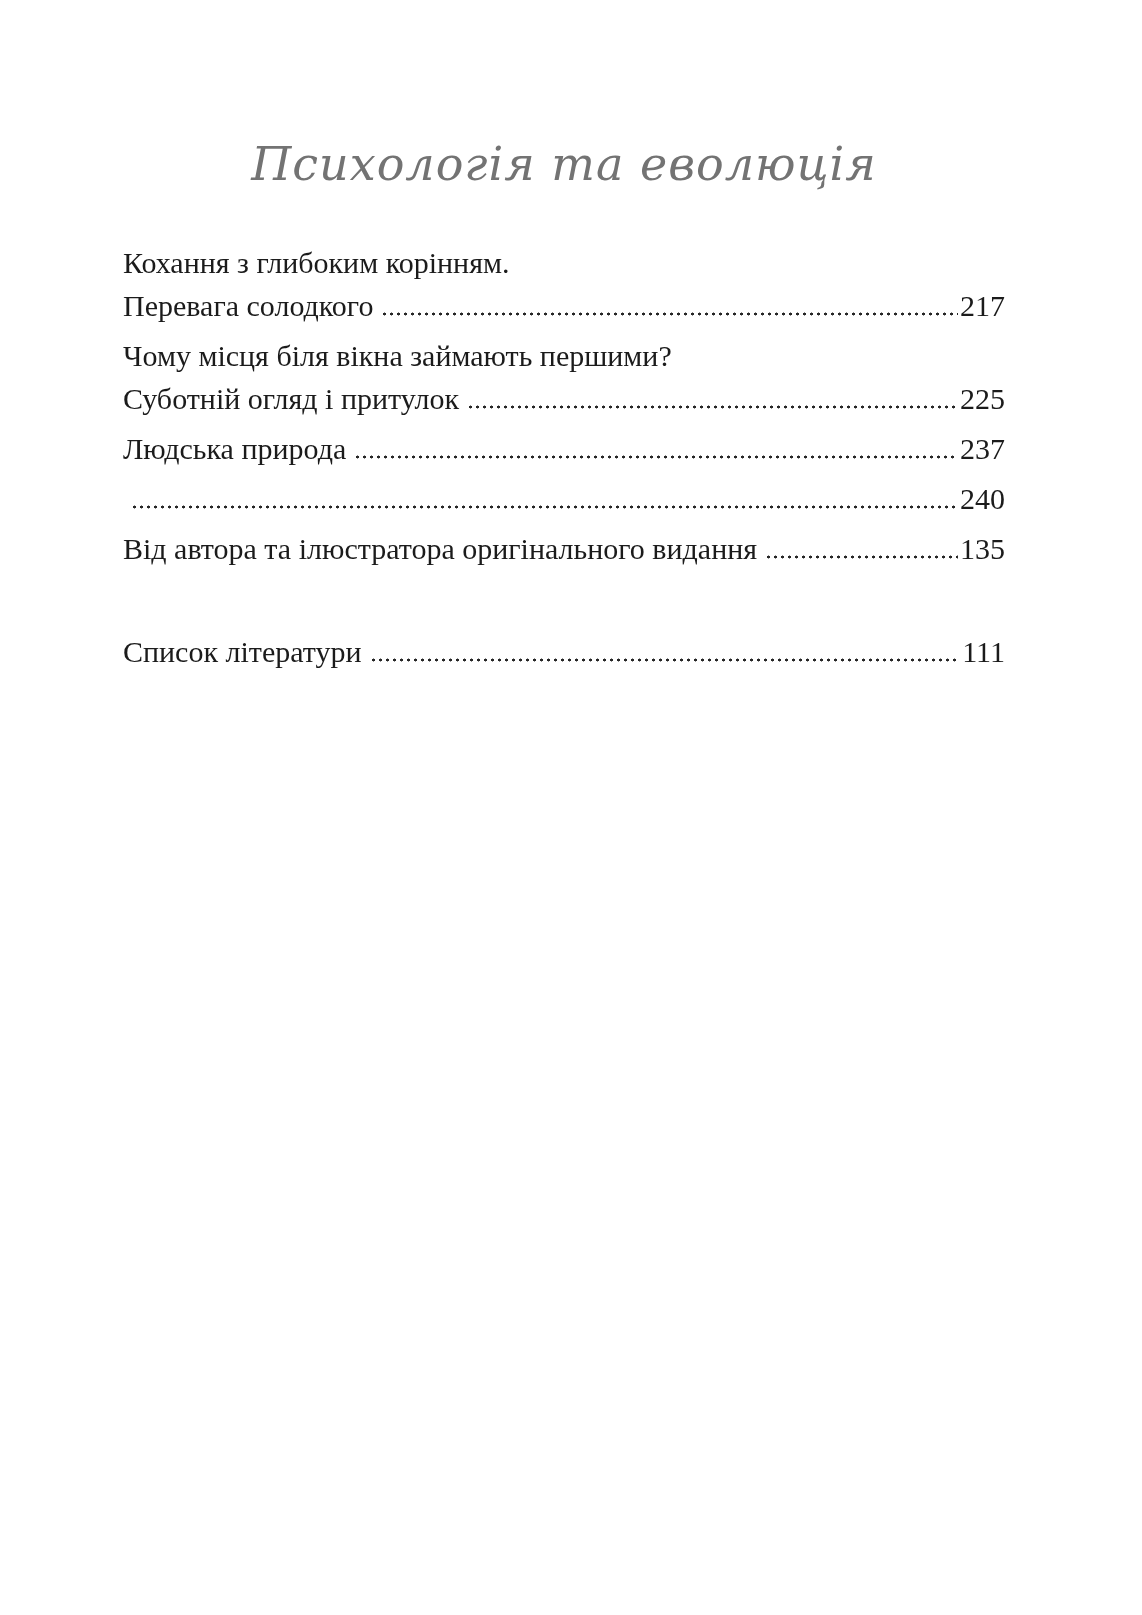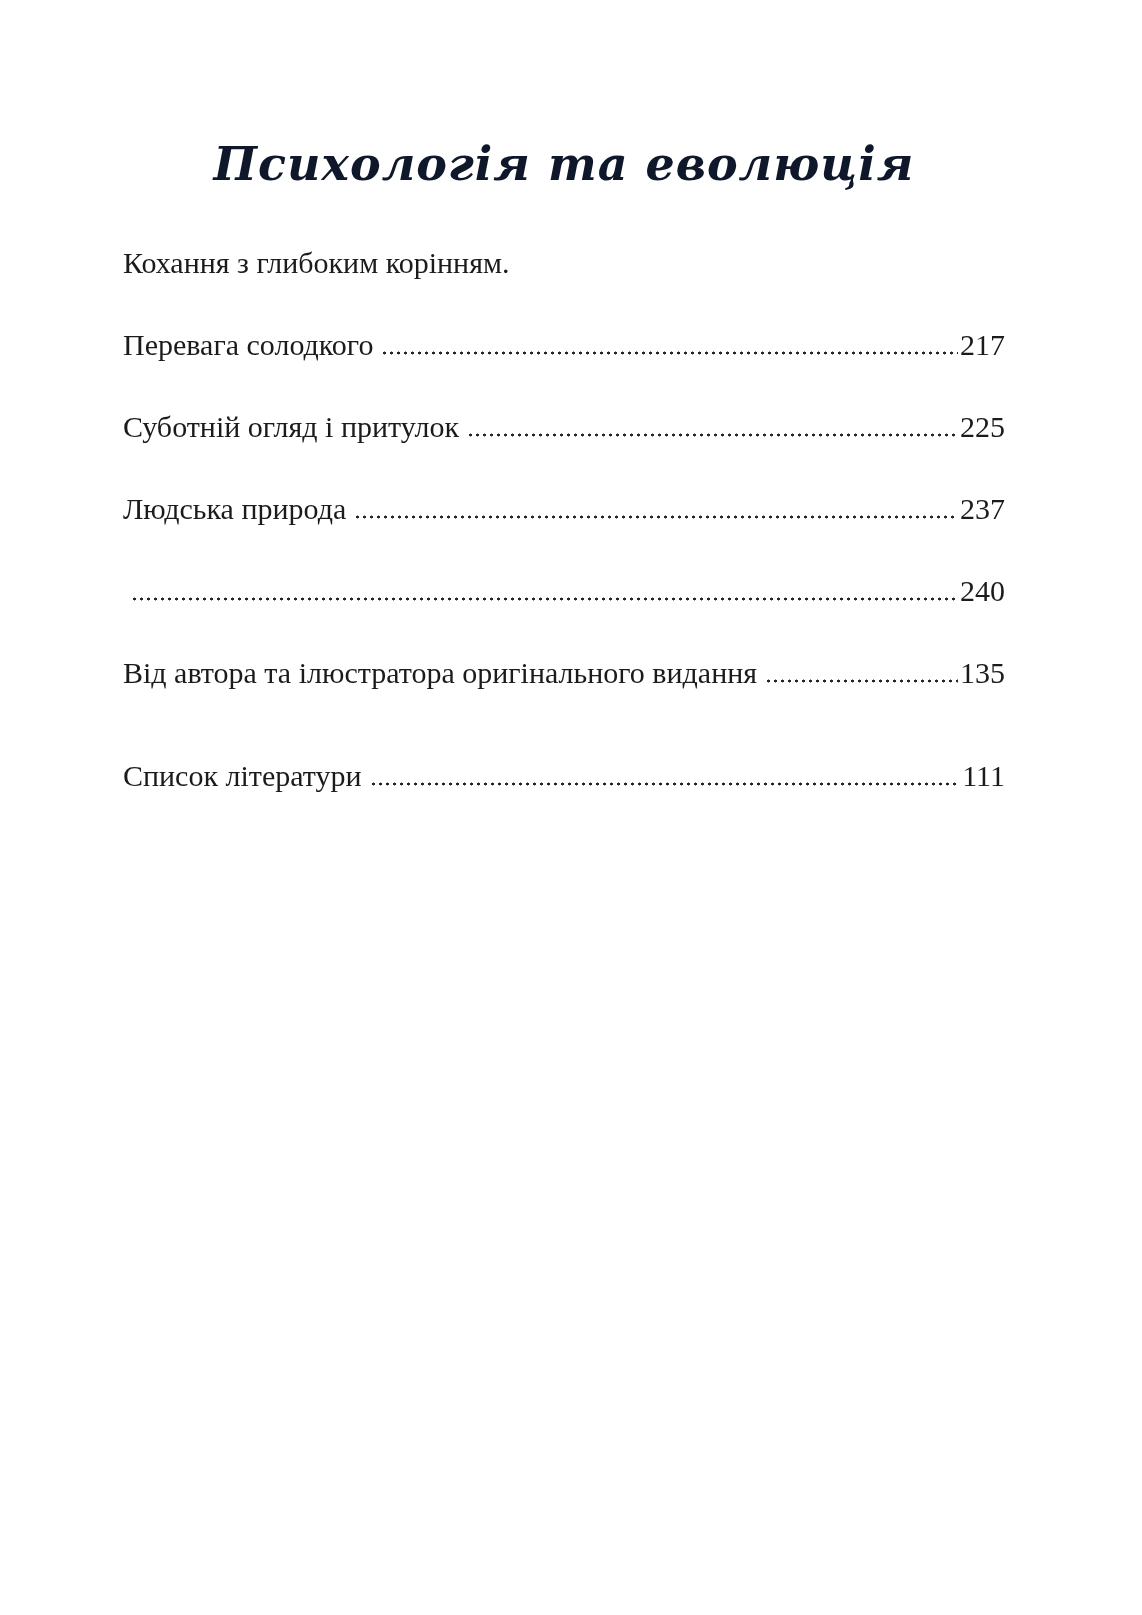--- a/index.html
+++ b/index.html
@@ -20,45 +20,44 @@
     position: absolute;
     left: 123px;
     top: 0;
     width: 882px;
   }
   .book-title {
     margin: 138px 0 0 0;
     text-align: center;
     font-family: "DejaVu Serif", serif;
     font-style: italic;
-    font-weight: bold;
+    font-weight: normal;
     font-size: 46px;
     line-height: 1.15;
     letter-spacing: 1px;
-    color: #0f172a;
+    color: #737373;
   }
   .toc {
     margin-top: 50px;
     font-size: 30px;
     line-height: 43px;
   }
   .toc-entry + .toc-entry {
     margin-top: 7px;
   }
   .toc-entry.separated {
     margin-top: 60px;
     text-align: center;
   }
   .toc-line {
     white-space: nowrap;
   }
   .toc-row {
     display: flex;
     align-items: baseline;
-    margin-top: 39px;
   }
   .toc-text {
     white-space: nowrap;
   }
   .leader {
     flex: 1 1 auto;
     min-width: 12px;
     height: 4px;
     margin: 0 2px 0 8px;
     background-image: radial-gradient(circle, #262626 1.4px, rgba(0,0,0,0) 1.6px);
@@ -79,20 +78,21 @@
     <div class="toc" id="toc">
         <div class="toc-entry">
           <div class="toc-line">Кохання з глибоким корінням.</div>
           <div class="toc-row">
             <span class="toc-text">Перевага солодкого</span>
             <span class="leader"></span>
             <span class="toc-page">217</span>
           </div>
         </div>
         <div class="toc-entry">
+          <div class="toc-line">Чому місця біля вікна займають першими?</div>
           <div class="toc-row">
             <span class="toc-text">Суботній огляд і притулок</span>
             <span class="leader"></span>
             <span class="toc-page">225</span>
           </div>
         </div>
         <div class="toc-entry">
           <div class="toc-row">
             <span class="toc-text">Людська природа</span>
             <span class="leader"></span>

